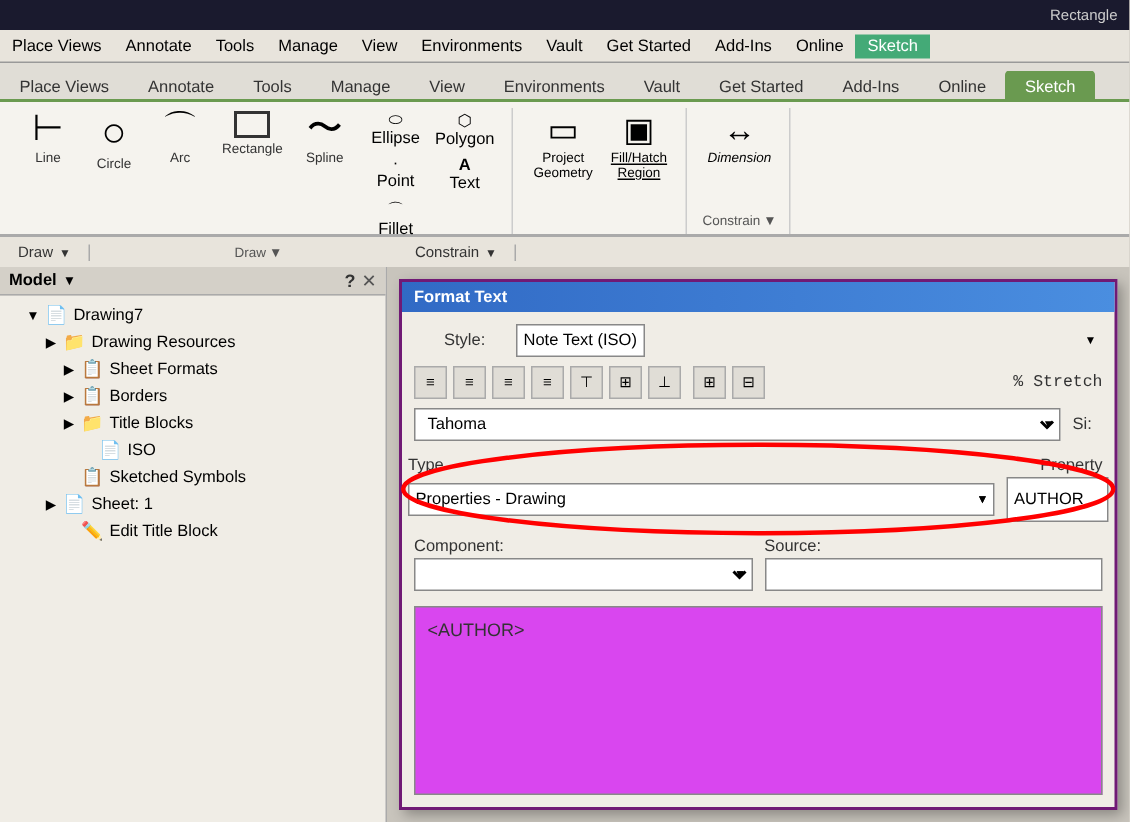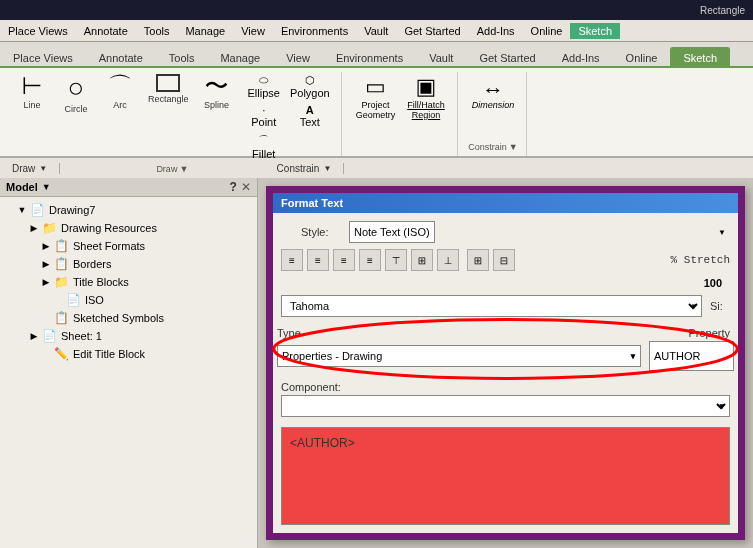--- a/index.html
+++ b/index.html
@@ -50,21 +50,21 @@
     .tree-item { display: flex; align-items: center; padding: 2px 4px; cursor: pointer; font-size: 11px; white-space: nowrap; }
     .tree-indent-1 { padding-left: 16px; }
     .tree-indent-2 { padding-left: 28px; }
     .tree-indent-3 { padding-left: 40px; }
     .tree-indent-4 { padding-left: 52px; }
     .tree-expand { width: 12px; text-align: center; font-size: 9px; margin-right: 2px; }
     .tree-icon { margin-right: 4px; font-size: 12px; }
 
     
     .right-content { flex: 1; background: #c8c4bc; display: flex; flex-direction: column; padding: 8px; }
-    .dialog-box { background: #f0ede6; border: 7px solid #701a75; box-shadow: 3px 3px 8px rgba(0,0,0,0.3); flex: 1; display: flex; flex-direction: column; }
+    .dialog-box { background: #f0ede6; border: 2px solid #701a75; box-shadow: 3px 3px 8px rgba(0,0,0,0.3); flex: 1; display: flex; flex-direction: column; }
     .dialog-title-bar { background: linear-gradient(to right, #316ac5, #4a8ee0); color: white; padding: 4px 8px; font-size: 11px; font-weight: bold; display: flex; justify-content: space-between; align-items: center; }
     .dialog-body { padding: 8px; display: flex; flex-direction: column; gap: 6px; flex: 1; }
     .form-row { display: flex; align-items: center; gap: 8px; }
     .form-label { font-size: 11px; color: #333; min-width: 40px; margin-left: 20px; }
     .form-select { border: 1px solid #888; background: white; padding: 2px 4px; font-size: 11px; height: 22px; flex: 1; appearance: none; cursor: pointer; }
     .select-wrapper { position: relative; flex: 1; }
     .select-wrapper::after { content: '▼'; position: absolute; right: 4px; top: 50%; transform: translateY(-50%); font-size: 8px; pointer-events: none; }
     .formatting-row { display: flex; align-items: center; gap: 4px; }
     .fmt-btn { border: 1px solid #aaa; background: #e0ddd6; padding: 2px 5px; font-size: 10px; cursor: pointer; height: 22px; min-width: 22px; display: flex; align-items: center; justify-content: center; }
     .stretch-row { display: flex; align-items: center; gap: 4px; margin-left: auto; font-family: Liberation Mono, monospace; }
@@ -81,21 +81,21 @@
     .component-source-row { display: flex; gap: 8px; align-items: center; }
     .comp-col { flex: 1; }
     .comp-label { font-size: 11px; color: #333; margin-bottom: 2px; }
     .comp-select-wrapper { position: relative; }
     .comp-select-wrapper::after { content: '▼'; position: absolute; right: 4px; top: 50%; transform: translateY(-50%); font-size: 8px; pointer-events: none; }
     .comp-input { border: 1px solid #888; background: white; padding: 2px 4px; font-size: 11px; height: 22px; width: 100%; }
     .source-col { flex: 1; }
     .source-label { font-size: 11px; color: #333; margin-bottom: 2px; }
     .source-input { border: 1px solid #888; background: white; padding: 2px 4px; font-size: 11px; height: 22px; width: 100%; }
 
-    .text-preview-area { flex: 1; background: #ef4444; border: 1px solid #888; padding: 8px; display: flex; align-items: flex-start; margin-top: 4px; }
+    .text-preview-area { flex: 1; background: #d946ef; border: 1px solid #888; padding: 8px; display: flex; align-items: flex-start; margin-top: 4px; }
     .preview-text { font-size: 12px; color: #333; }
   </style>
 </head>
 <body>
 
 <div class="top-bar">
   <span class="top-bar-title">Rectangle</span>
 </div>
 
 <div class="menu-bar">
@@ -321,23 +321,20 @@
             <button class="fmt-btn">⊞</button>
             <button class="fmt-btn">⊥</button>
             <button class="fmt-btn" style="margin-left:4px;">⊞</button>
             <button class="fmt-btn">⊟</button>
           </div>
           <div class="stretch-row">
             <span class="stretch-label">% Stretch</span>
           </div>
         </div>
 
-        <div class="form-row" style="justify-content:flex-end; padding-right:8px;">
-          <span class="stretch-value">100</span>
-        </div>
 
         <div class="font-row">
           <div class="font-select-wrapper" style="flex:1;">
             <select class="font-input" style="width:100%;">
               <option>Tahoma</option>
             </select>
           </div>
           <span class="size-label">Si:</span>
         </div>
 
@@ -352,32 +349,36 @@
             <div style="flex:1;"></div>
             <span style="font-size:11px; color:#333; padding-right:4px;">Property</span>
           </div>
           <div class="form-row" style="margin-top:2px;">
             <div class="type-select-wrapper" style="flex:1; position:relative;">
               <select style="border:1px solid #888; background:white; padding:2px 4px; font-size:11px; height:22px; width:100%; appearance:none; cursor:pointer;">
                 <option>Properties - Drawing</option>
               </select>
               <span style="position:absolute; right:4px; top:50%; transform:translateY(-50%); font-size:8px; pointer-events:none;">▼</span>
             </div>
-            <input type="text" style="border: 1px solid rgb(136, 136, 136); background: white; padding: 14px 4px; font-size: 11px; height: 22px; width: 85px;" value="AUTHOR">
+            <input type="text" style="border: 1px solid rgb(136, 136, 136); background: white; padding: 14px 4px; font-size: 11px; height: 22px; width: 68px;" value="AUTHOR">
           </div>
         </div>
 
         <div class="component-source-row">
           <div class="comp-col">
             <div class="comp-label">Component:</div>
             <div class="comp-select-wrapper" style="position:relative;">
               <select class="comp-input"></select>
               <span style="position:absolute; right:4px; top:50%; transform:translateY(-50%); font-size:8px; pointer-events:none;">▼</span>
             </div>
           </div>
+          <div class="source-col">
+            <div class="source-label">Source:</div>
+            <input type="text" class="source-input" style="">
+          </div>
         </div>
 
         <div class="text-preview-area">
           <span class="preview-text">&lt;AUTHOR&gt;</span>
         </div>
       </div>
     </div>
   </div>
 
 </div>

